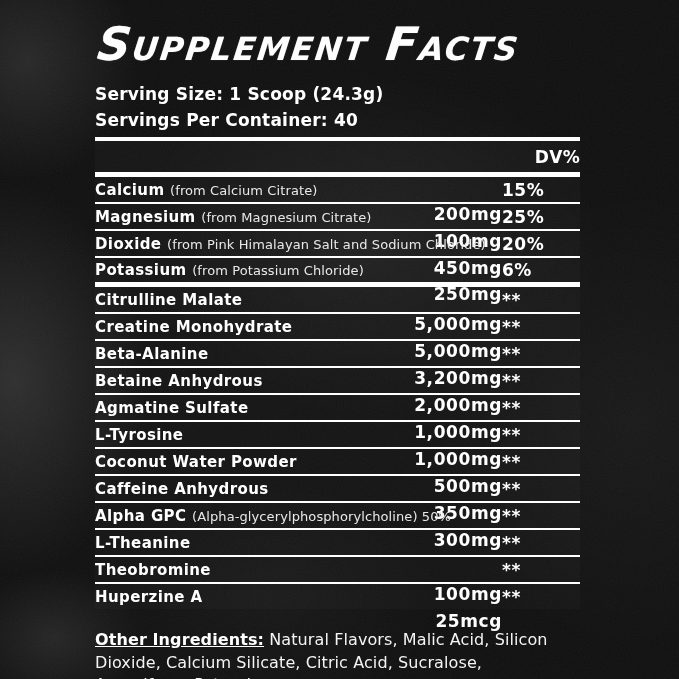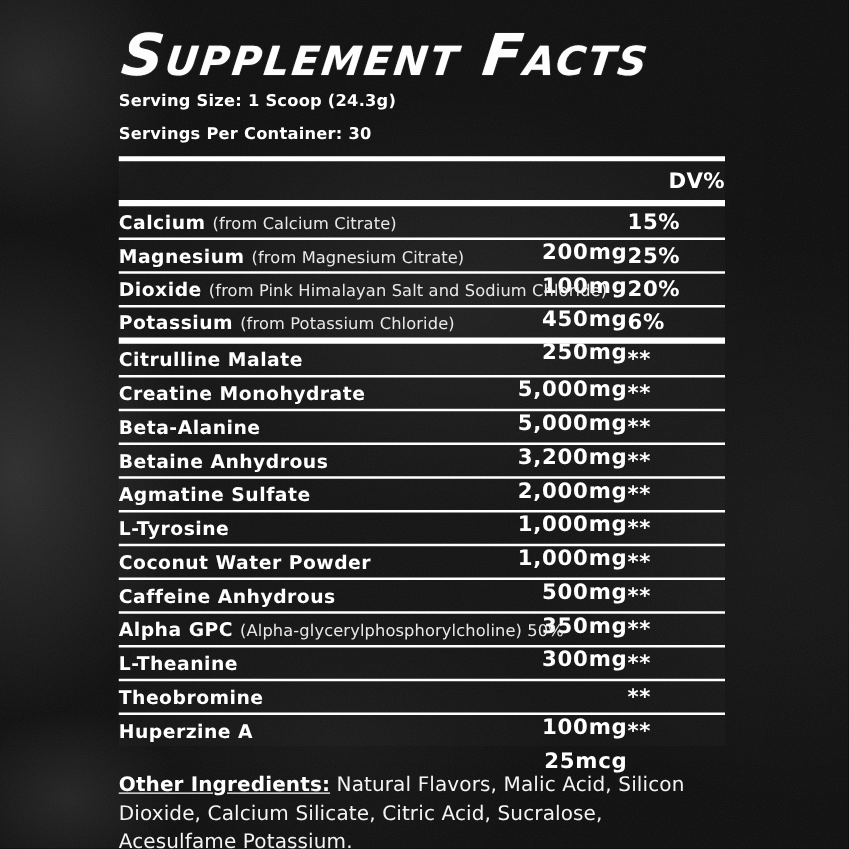--- a/index.html
+++ b/index.html
@@ -30,21 +30,21 @@
     font-weight:bold;font-style:italic;
     font-variant:small-caps;
     letter-spacing:2px;
     transform:skewX(-7deg);
     transform-origin:left bottom;
     white-space:nowrap;
     color:#fdfdfd;
     text-shadow:0 0 1px rgba(255,255,255,0.4);
   }
 
-  .serving{margin-top:1px;font-weight:bold;font-size:13px;line-height:26px;letter-spacing:0.2px;}
+  .serving{margin-top:13px;font-weight:bold;font-size:17px;line-height:26px;letter-spacing:0.2px;}
   .serving div{white-space:nowrap;}
 
   .facts-table{margin-top:4px;}
   .thead{
     display:flex;align-items:center;justify-content:flex-end;gap:20px;
     height:31px;
     border-top:4px solid #fff;border-bottom:5px solid #fff;
     font-weight:bold;font-size:17px;letter-spacing:0.3px;
     background:rgba(255,255,255,0.025);
   }
@@ -88,21 +88,21 @@
     </filter>
     <rect width="100%" height="100%" filter="url(#grain)" opacity="0.06"></rect>
   </svg>
 
   <div class="label">
 
     <h1 class="title">Supplement Facts</h1>
 
     <div class="serving">
       <div>Serving Size: 1 Scoop (24.3g)</div>
-      <div>Servings Per Container: 30</div>
+      <div>Servings Per Container: 40</div>
     </div>
 
     <div class="facts-table">
       <div class="thead">
         <span>DV%</span>
       </div>
       <div>
   <div class="row">
     <span class="cell-name">
       <span>Calcium</span>

